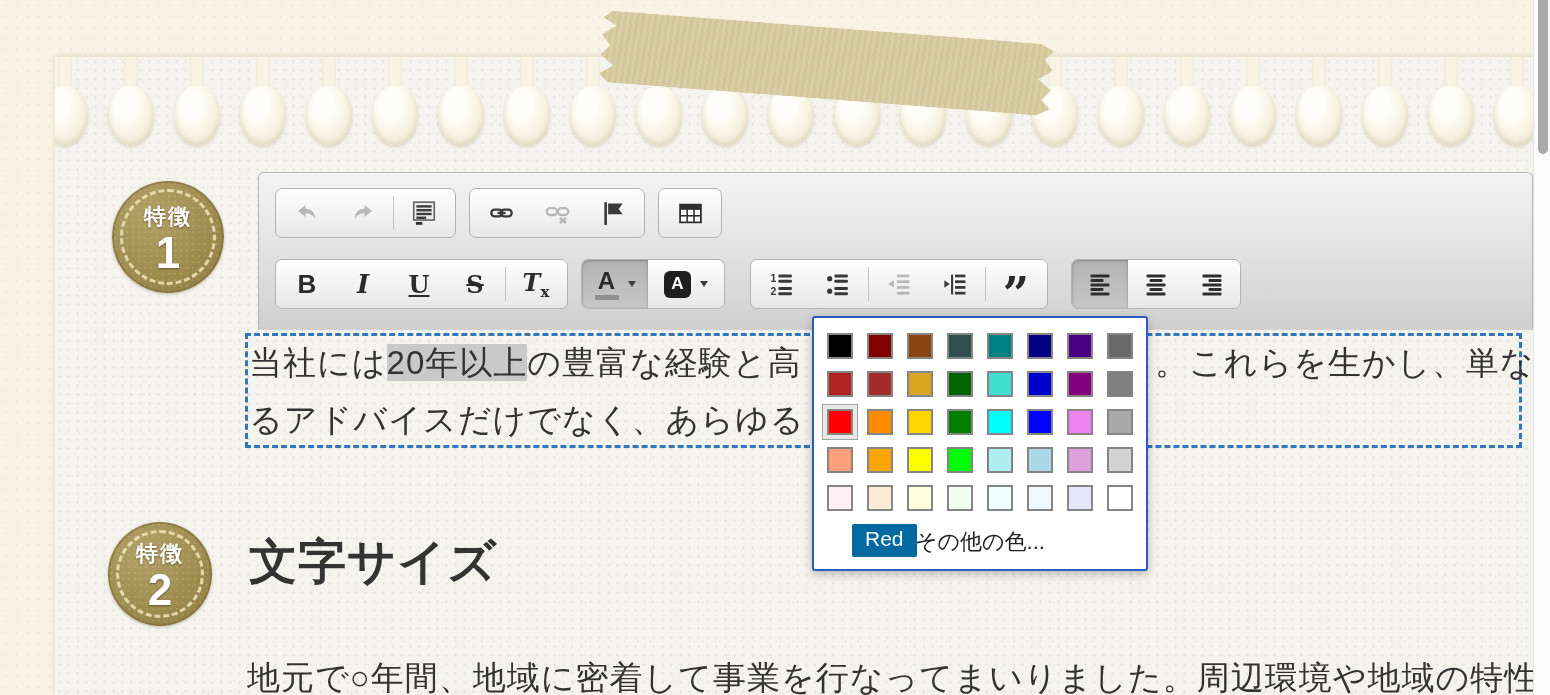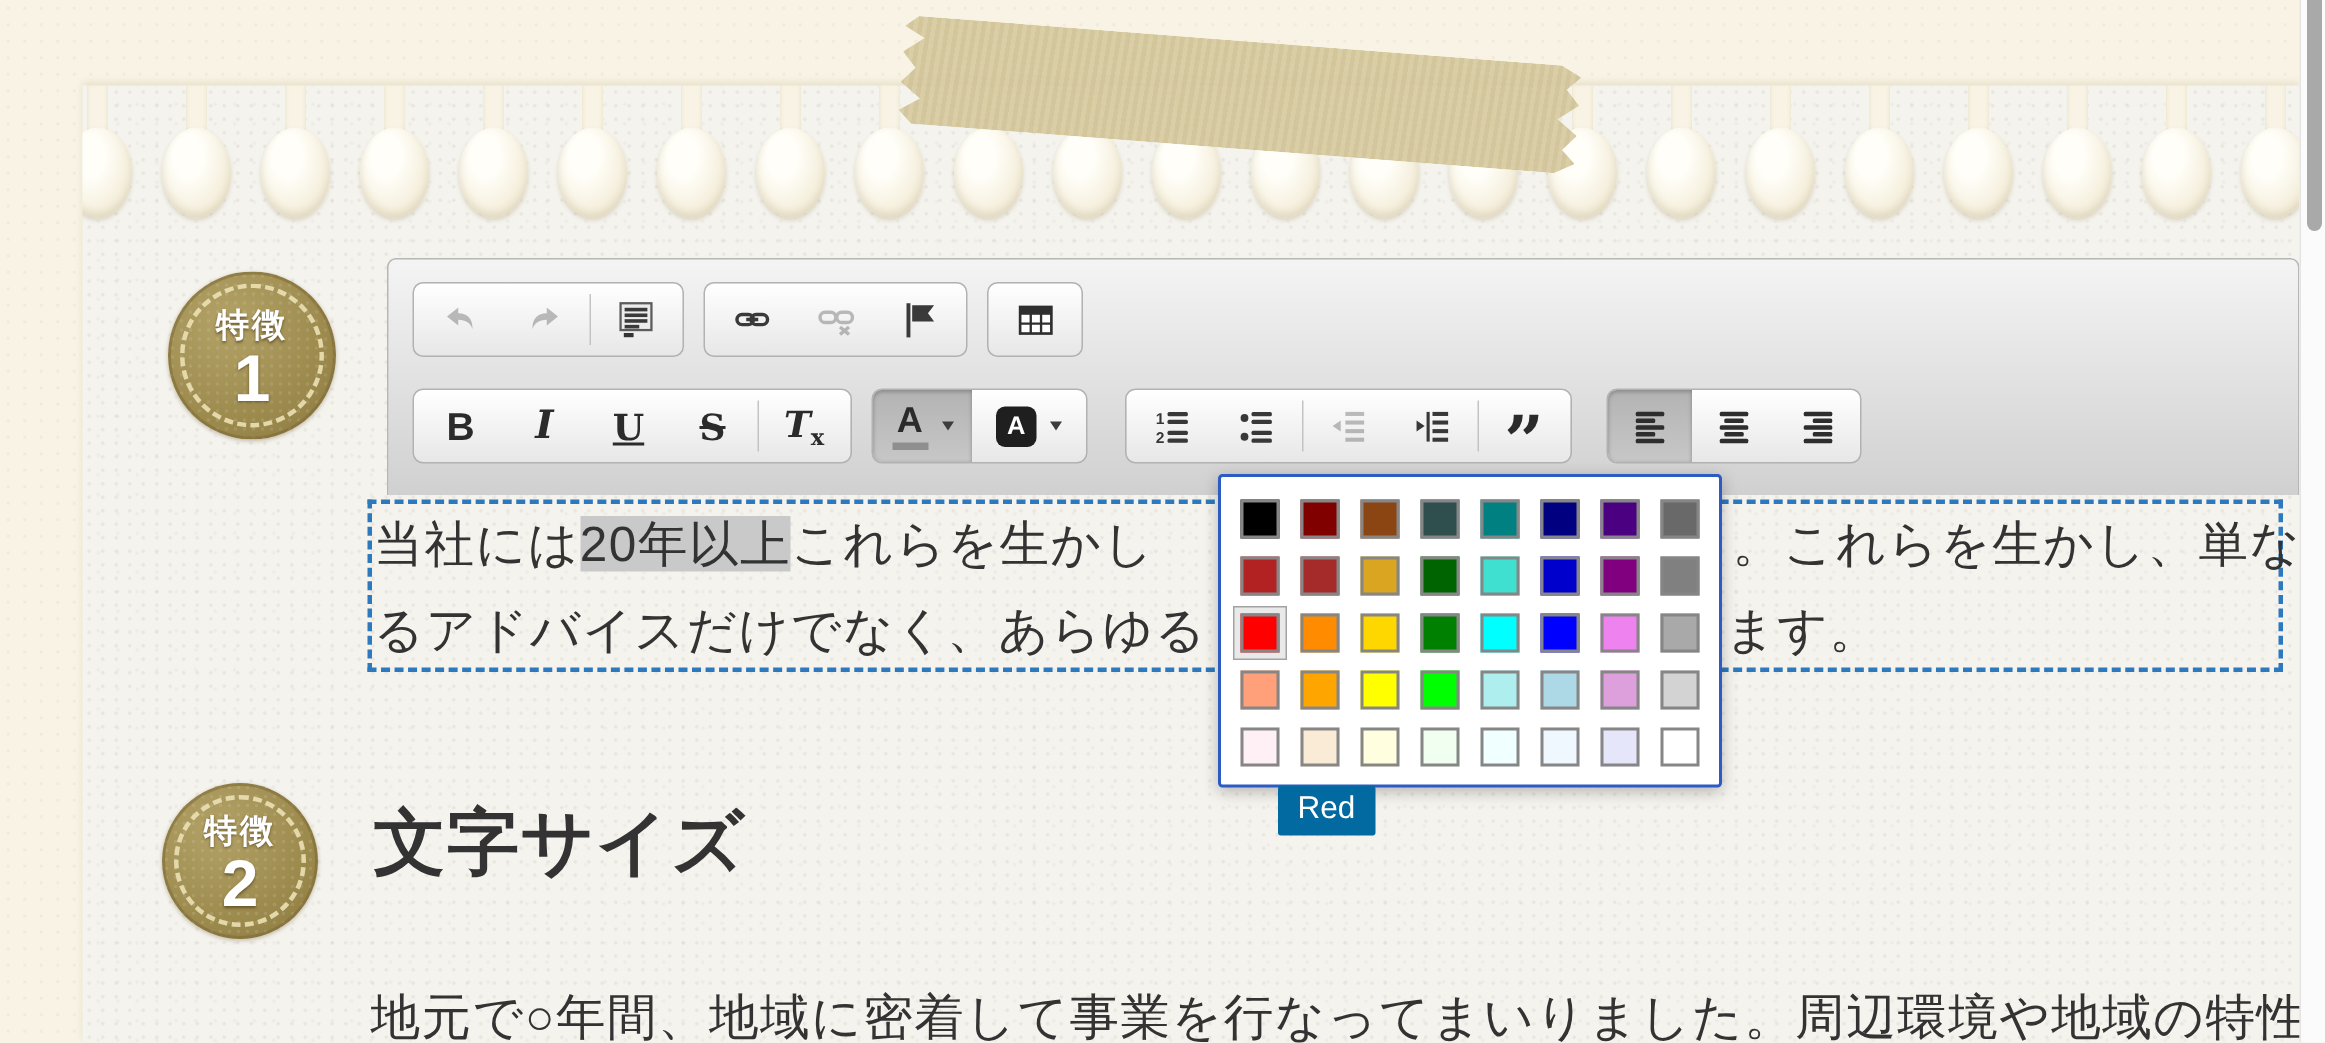--- a/index.html
+++ b/index.html
@@ -212,24 +212,23 @@
 <div class="badge badge1">
   <div class="badge-label">特徴</div>
   <div class="badge-num">1</div>
 </div>
 <div class="badge badge2">
   <div class="badge-label">特徴</div>
   <div class="badge-num">2</div>
 </div>
 
 <div class="editable">
-  <div class="tline l1l"><span>当社には</span><span class="selhl" style="background: rgb(201, 201, 201);">20年以上</span><span>これらを生かし</span></div>
+  <div class="tline l1l"><span>当社には</span><span class="selhl" style="background: rgb(201, 201, 201);">20年以上</span><span>の豊富な経験と高</span></div>
   <div class="tline l1r">。これらを生かし、単な</div>
   <div class="tline l2l">るアドバイスだけでなく、あらゆる</div>
-  <div class="tline l2r">ます。</div>
 </div>
 
 <div class="toolbar">
   <div class="trow">
     <div class="grp">
       <div class="btn disabled">
         <span>
             <svg width="26" height="24" viewBox="0 0 24 24">
               <path d="M10.5 4 L3 10 L10.5 16 L10.5 12.2 C15.5 12.2 18.8 14.5 20 18.5 C20.3 11.5 16.5 7.8 10.5 7.8 Z" fill="#4a4a4a"></path>
             </svg>
@@ -465,20 +464,21 @@
       <div class="swatch" style="background: rgb(255, 240, 245);"></div>
       <div class="swatch" style="background: rgb(250, 235, 215);"></div>
       <div class="swatch" style="background: rgb(255, 255, 224);"></div>
       <div class="swatch" style="background: rgb(240, 255, 240);"></div>
       <div class="swatch" style="background: rgb(240, 255, 255);"></div>
       <div class="swatch" style="background: rgb(240, 248, 255);"></div>
       <div class="swatch" style="background: rgb(230, 230, 250);"></div>
       <div class="swatch" style="background: rgb(255, 255, 255);"></div>
     </div>
   <div class="ctooltip">Red</div>
+  <div class="more">その他の色...</div>
 </div>
 
 <div class="sec2-heading">文字サイズ</div>
 <div class="sec2-body">地元で○年間、地域に密着して事業を行なってまいりました。周辺環境や地域の特性</div>
 
 <div class="scrollstrip">
   <div class="thumb"></div>
 </div>
 
 </body></html>

